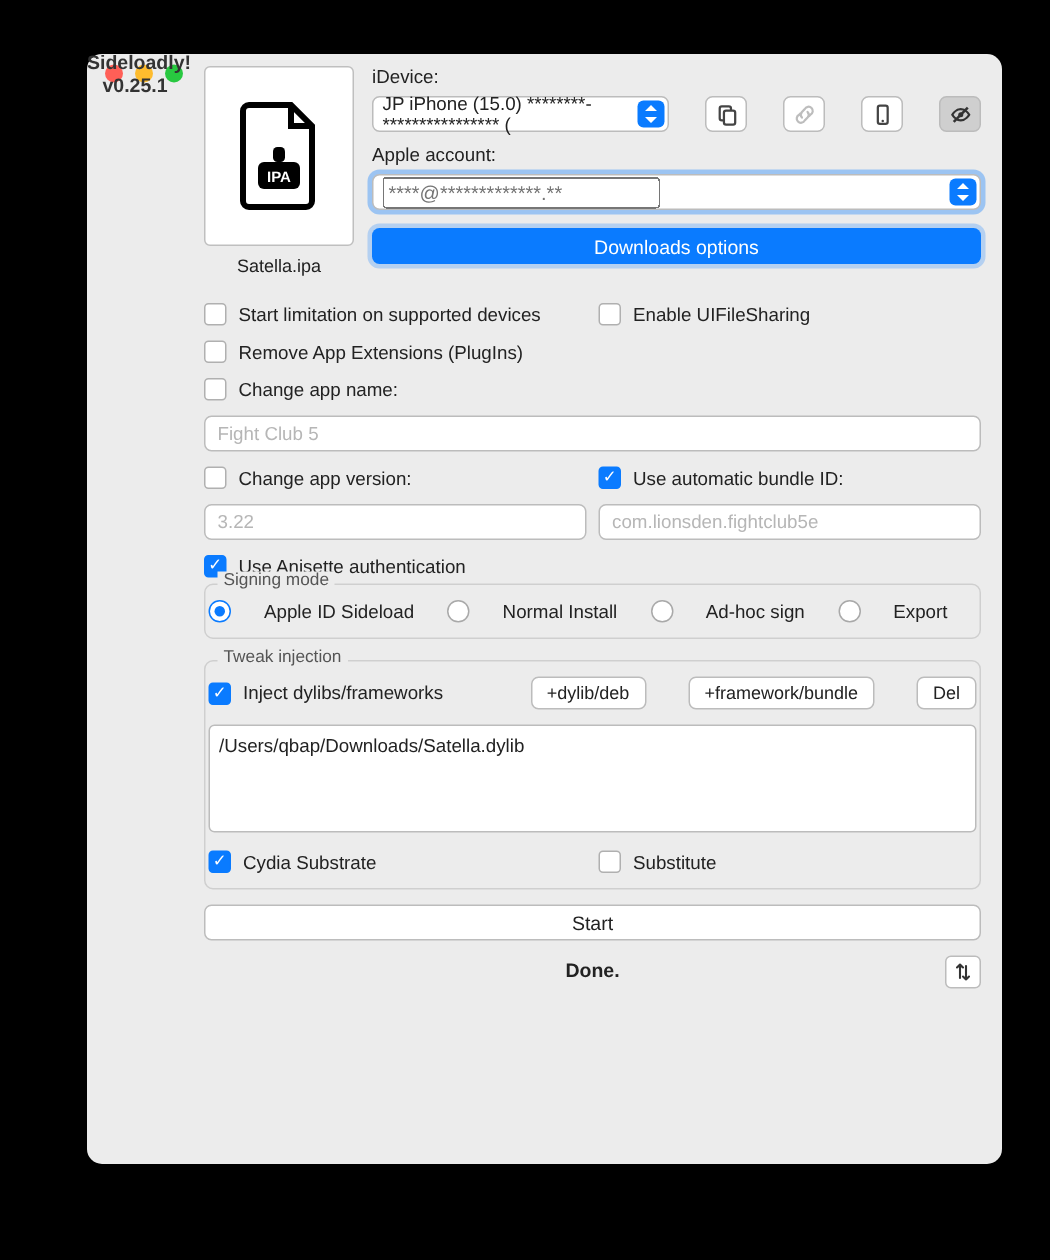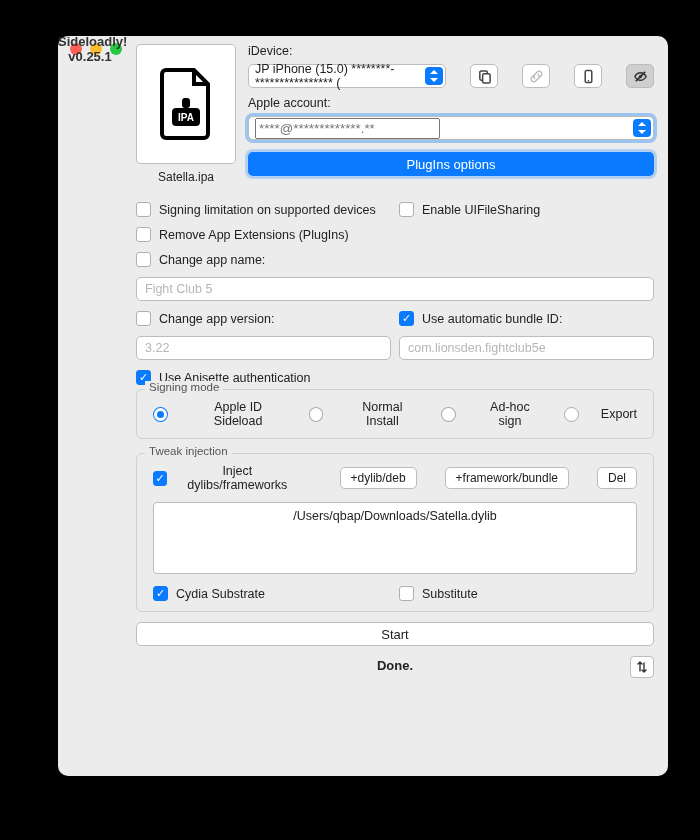--- a/index.html
+++ b/index.html
@@ -60,21 +60,21 @@
   .box {
     width:15px; height:15px; border:1px solid #b0b0b0; border-radius:3px; background:#fff;
     display:flex; align-items:center; justify-content:center;
   }
   .box.checked { background:#0a7bff; border-color:#0a7bff; }
   .box.checked::after { content:"✓"; color:#fff; font-size:11px; line-height:1; }
 
   .full { grid-column:1 / span 2; }
 
   .fieldset {
-    border:1px solid #cfcfcf; border-radius:6px; padding:10px 16px; margin-top:4px; position:relative;text-align:center;
+    border:1px solid #cfcfcf; border-radius:6px; padding:10px 2px; margin-top:4px; position:relative;
   }
   .legend { position:absolute; top:-9px; left:8px; background:#ececec; padding:0 4px; font-size:11.5px; color:#555; }
   .radios { display:flex; gap:22px; align-items:center; }
   .radio { display:flex; align-items:center; gap:22px; }
   .rdot { width:15px; height:15px; border:1px solid #a9a9a9; border-radius:50%; background:#fff;
           display:flex; align-items:center; justify-content:center; }
   .rdot.sel { border-color:#0a7bff; }
   .rdot.sel::after { content:""; width:7px; height:7px; background:#0a7bff; border-radius:50%; }
 
   .btn {
@@ -165,28 +165,28 @@
         <div class="label" style="margin-top:4px;">Apple account:</div>
         <div class="select focus-ring">
           <input style="color: rgb(182, 182, 182);" placeholder="****@*************.**">
           <div class="arrows">
             <svg viewBox="0 0 10 14">
                 <path d="M5 1 L9 5 H1 Z M5 13 L1 9 H9 Z" fill="#fff"></path>
               </svg>
           </div>
         </div>
 
-        <div class="adv-btn">PlugIns options</div>
+        <div class="adv-btn">Downloads options</div>
       </div>
     </div>
 
     <div class="opts">
       <div class="ck">
           <div class="box"></div>
-          <span>Signing limitation on supported devices</span>
+          <span>Start limitation on supported devices</span>
         </div>
       <div class="ck">
           <div class="box"></div>
           <span>Enable UIFileSharing</span>
         </div>
       <div class="ck">
           <div class="box"></div>
           <span>Remove App Extensions (PlugIns)</span>
         </div>
 

